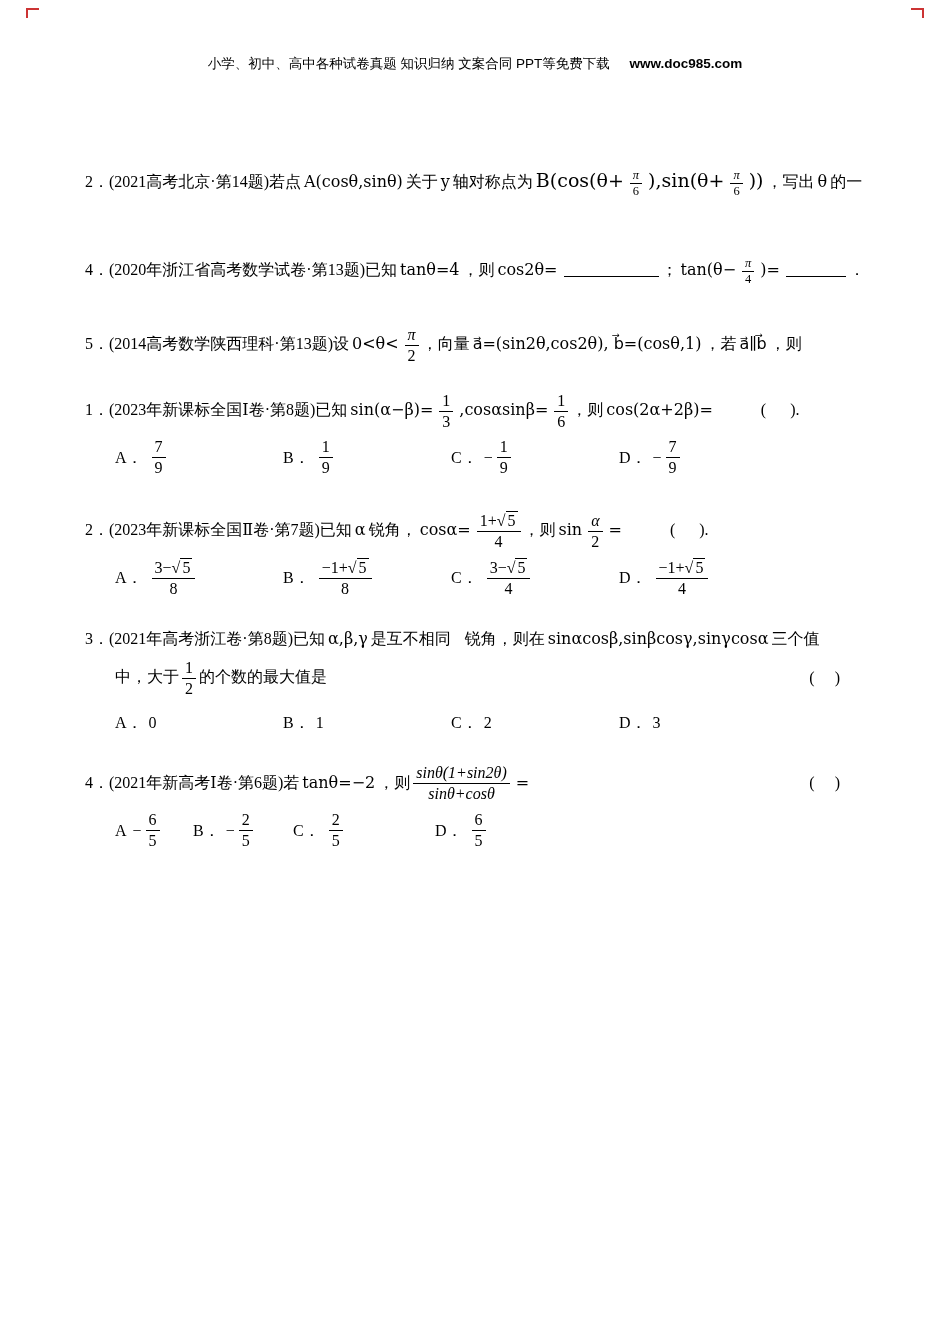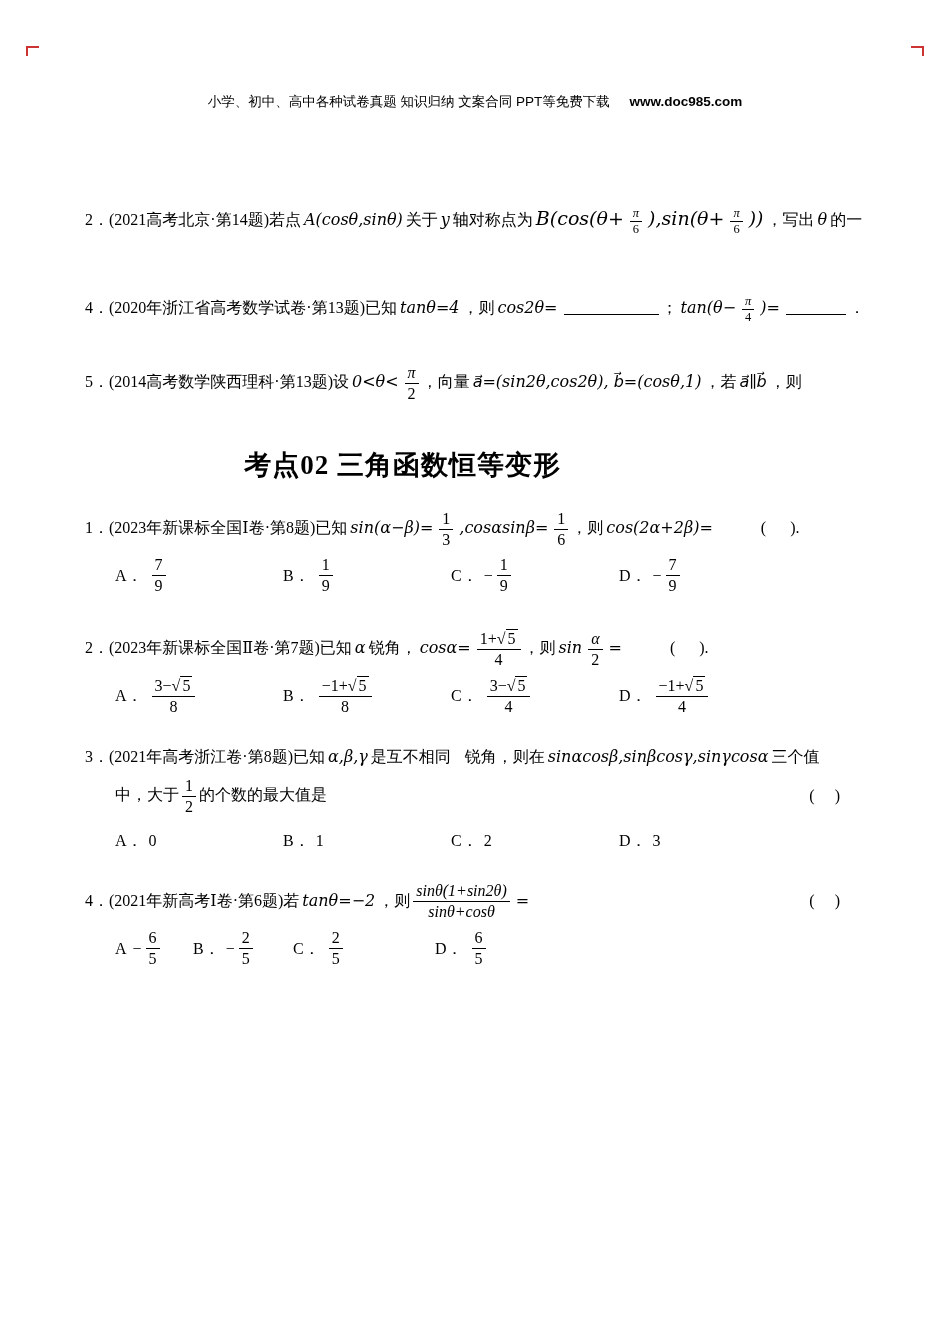--- a/index.html
+++ b/index.html
@@ -2,39 +2,38 @@
 <html><head>
 <meta charset="utf-8">
 <style>
   * { box-sizing: border-box; margin: 0; padding: 0; }
   html, body { background: #ffffff; }
   .page {
     width: 950px; height: 1132px; background: #fff; position: relative; overflow: hidden;
     color: #000;
     font-family: "Liberation Serif", "DejaVu Serif", "DejaVu Sans", serif;
     font-size: 16px;
-    margin-top: 38px;
   }
   .crop { position: absolute; width: 13px; height: 10px; }
   .crop.tl { left: 26px; top: 8px;  border-left: 2px solid #c33; border-top: 2px solid #c33; }
   .crop.tr { right: 26px; top: 8px; border-right: 2px solid #c33; border-top: 2px solid #c33; }
 
   .header { padding-top: 55px; text-align: center; font-size: 13.5px;
             font-family: "Liberation Sans", "DejaVu Sans", sans-serif; }
   .header .site { font-weight: bold; margin-left: 16px; }
 
   .content { padding-left: 85px; padding-right: 55px; }
 
   .q { position: relative; }
   .qline { position: relative; line-height: 38px; }
   .qline.nw { white-space: nowrap; }
   .indent { padding-left: 30px; }
 
   .m { font-family: "DejaVu Serif", "Liberation Serif", "DejaVu Sans", serif;
-       font-style: italic; margin: 0 3px; }
+       margin: 0 3px; }
   .msm { font-size: 19px; }
 
   .frac { display: inline-block; vertical-align: middle; text-align: center;
           line-height: 1.12; margin: 0 3px; font-style: normal; }
   .frac .num { display: block; border-bottom: 1px solid #000; padding: 0 3px 1px; }
   .frac .den { display: block; padding: 1px 3px 0; }
   .frac.sm { font-size: 12.5px; line-height: 1.05; }
   .it { font-style: italic; }
 
   .sqrt { white-space: nowrap; font-style: normal; }
@@ -88,21 +87,20 @@
         <span>4．(2020年浙江省高考数学试卷·第13题)已知</span><span class="m">tanθ=4</span><span>，则</span><span class="m">cos2θ=</span><span class="blank w95"></span><span>；</span><span class="m">tan(θ−</span><span class="frac sm"><span class="num it">π</span><span class="den">4</span></span><span class="m">)=</span><span class="blank w60"></span><span>．</span>
       </div>
     </div>
 
     <div class="q" style="margin-top:36px">
       <div class="qline nw">
         <span>5．(2014高考数学陕西理科·第13题)设</span><span class="m">0&lt;θ&lt;</span><span class="frac"><span class="num it">π</span><span class="den">2</span></span><span>，向量</span><span class="m">a⃗=(sin2θ,cos2θ), b⃗=(cosθ,1)</span><span>，若</span><span class="m">a⃗∥b⃗</span><span>，则</span>
       </div>
     </div>
 
-    <div class="heading">考点02 三角函数恒等变形</div>
 
     <div class="q" style="margin-top:26px">
       <div class="qline nw">
         <span>1．(2023年新课标全国Ⅰ卷·第8题)已知</span><span class="m">sin(α−β)=</span><span class="frac"><span class="num">1</span><span class="den">3</span></span><span class="m">,cosαsinβ=</span><span class="frac"><span class="num">1</span><span class="den">6</span></span><span>，则</span><span class="m">cos(2α+2β)=</span><span class="gapL">(&nbsp;&nbsp;&nbsp;&nbsp;&nbsp;&nbsp;).</span>
       </div>
       <div class="opts">
         <div class="opt">
             <span class="lab">A．</span>
             <span class="frac">
               <span class="num">7</span>

